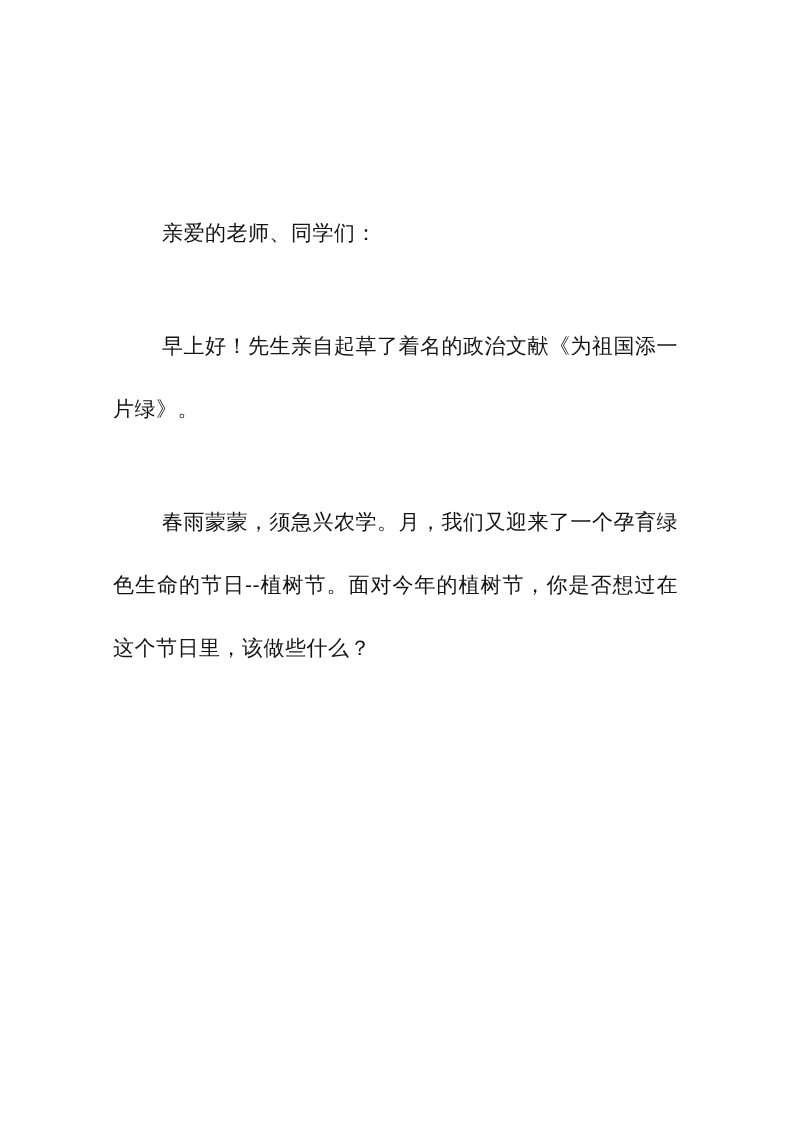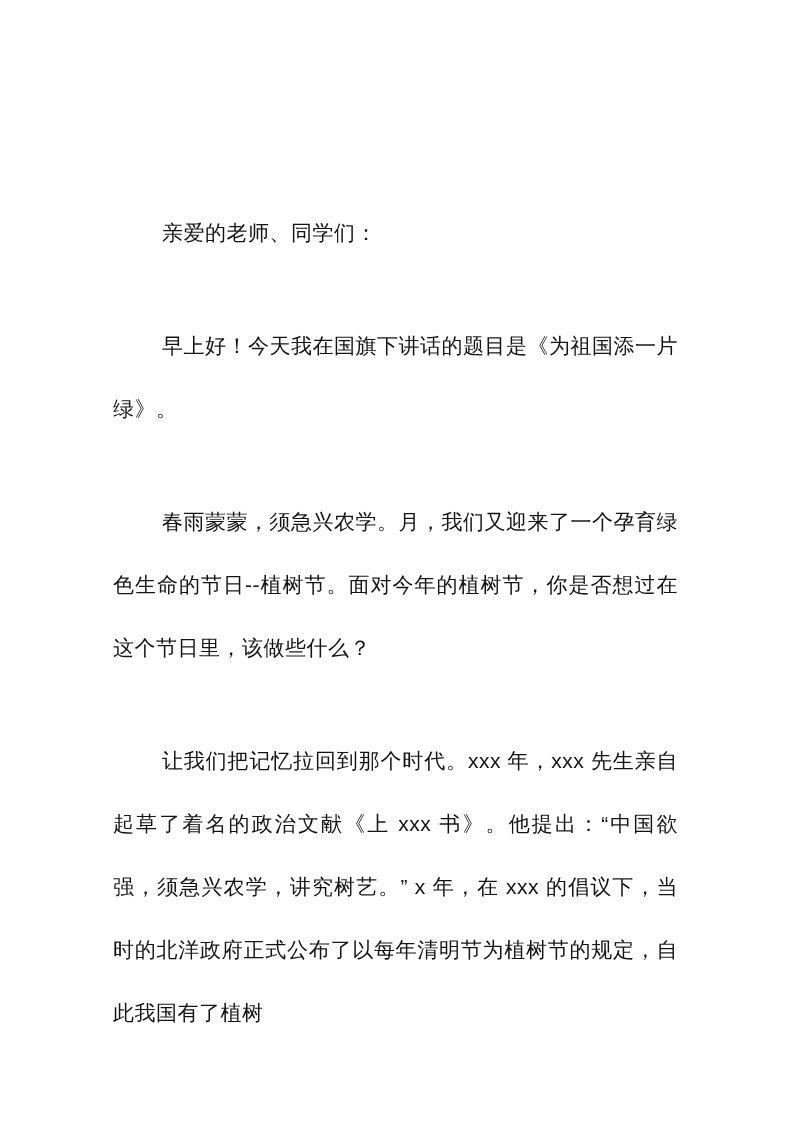--- a/index.html
+++ b/index.html
@@ -26,16 +26,15 @@
     text-justify: inter-ideograph;
     text-indent: 49px;
     letter-spacing: 0.5px;
   }
 </style>
 </head>
 <body>
 
 <div class="page">
   <p>亲爱的老师、同学们：</p>
-  <p>早上好！今天我在国旗下讲话的题目是《为祖国添一片绿》。</p>
+  <p>早上好！先生亲自起草了着名的政治文献《为祖国添一片绿》。</p>
   <p>春雨蒙蒙，须急兴农学。月，我们又迎来了一个孕育绿色生命的节日--植树节。面对今年的植树节，你是否想过在这个节日里，该做些什么？</p>
-  <p>让我们把记忆拉回到那个时代。xxx 年，xxx 先生亲自起草了着名的政治文献《上 xxx 书》。他提出：“中国欲强，须急兴农学，讲究树艺。” x 年，在 xxx 的倡议下，当时的北洋政府正式公布了以每年清明节为植树节的规定，自此我国有了植树</p>
 </div>
 
 </body></html>

